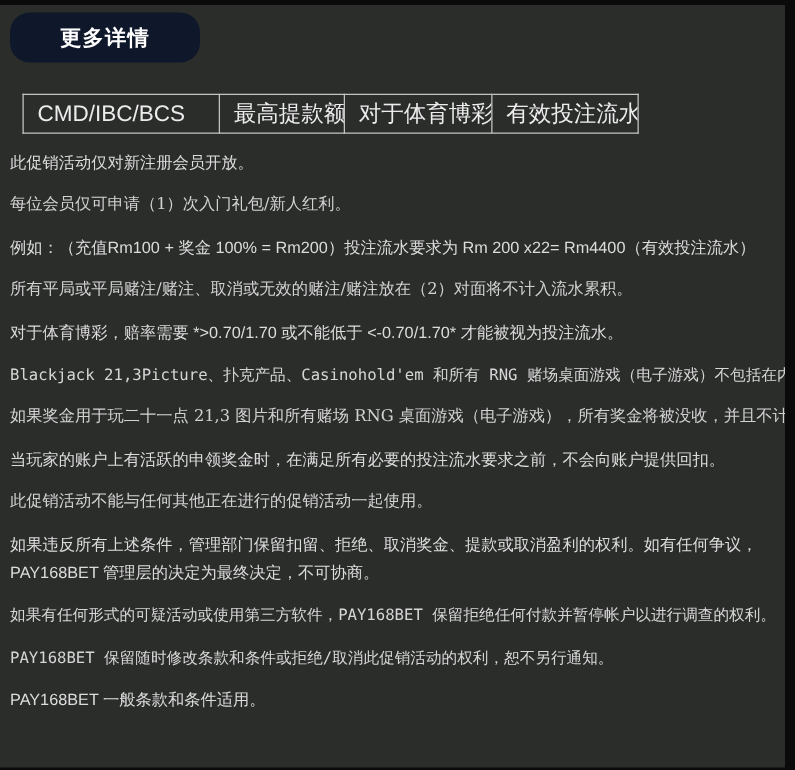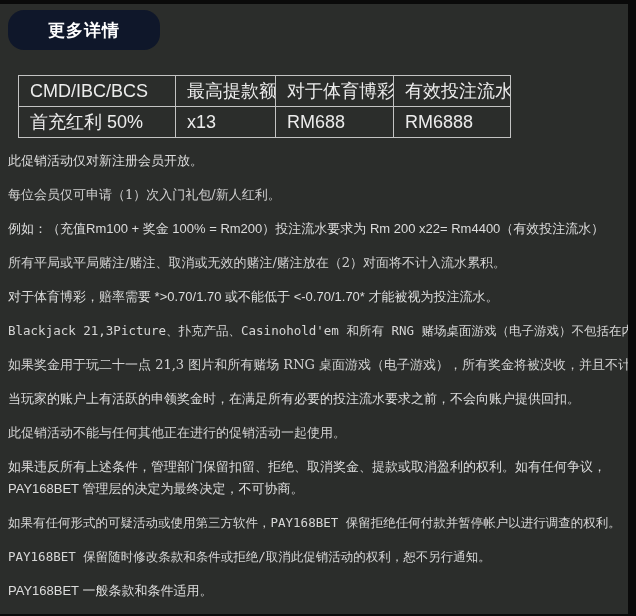--- a/index.html
+++ b/index.html
@@ -79,26 +79,20 @@
   <table class="bonus">
     <thead>
       <tr>
         <th class="col1">CMD/IBC/BCS</th>
         <th class="col2">最高提款额</th>
         <th class="col3">对于体育博彩</th>
         <th class="col4">有效投注流水</th>
       </tr>
     </thead>
     <tbody>
-      <tr>
-        <td>首充红利 50%</td>
-        <td>x13</td>
-        <td>RM688</td>
-        <td>RM6888</td>
-      </tr>
     </tbody>
   </table>
 
   <div class="terms">
     <p class="term f-sans">此促销活动仅对新注册会员开放。</p>
     <p class="term f-serif">每位会员仅可申请（1）次入门礼包/新人红利。</p>
     <p class="term f-sans">例如：（充值Rm100 + 奖金 100% = Rm200）投注流水要求为 Rm 200 x22= Rm4400（有效投注流水）</p>
     <p class="term f-serif">所有平局或平局赌注/赌注、取消或无效的赌注/赌注放在（2）对面将不计入流水累积。</p>
     <p class="term f-sans">对于体育博彩，赔率需要 *&gt;0.70/1.70 或不能低于 &lt;-0.70/1.70* 才能被视为投注流水。</p>
     <p class="term f-mono nowrap">Blackjack 21,3Picture、扑克产品、Casinohold'em 和所有 RNG 赌场桌面游戏（电子游戏）不包括在内，不适用于此</p>

